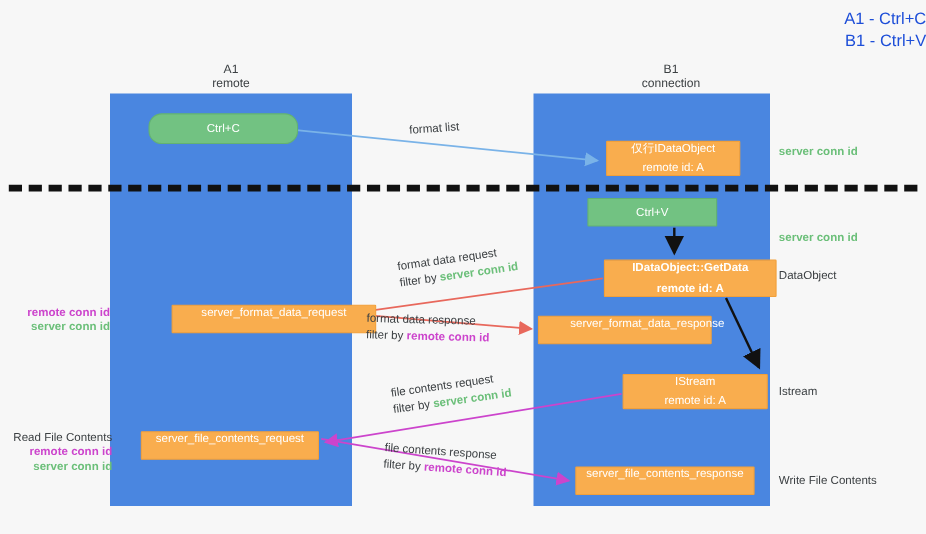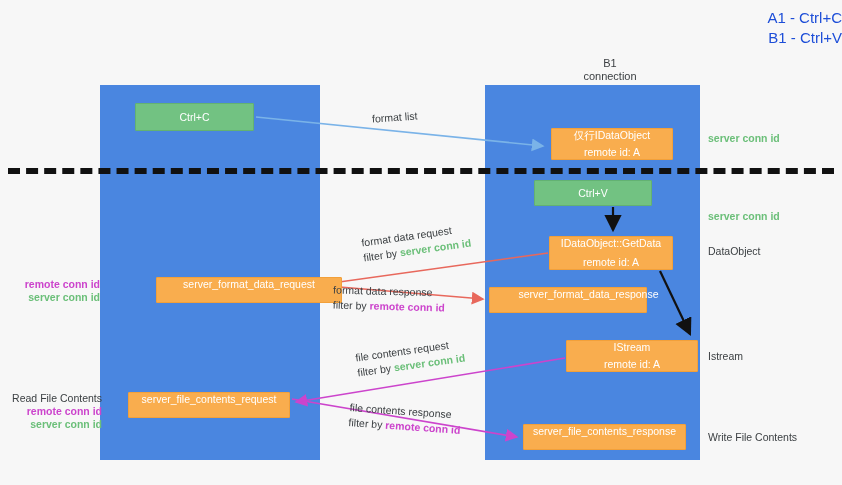--- a/index.html
+++ b/index.html
@@ -42,24 +42,24 @@
   .node{
     box-sizing:border-box;
     display:flex;flex-direction:column;align-items:center;justify-content:center;
     font-size:10.5px;line-height:13px;color:#ffffff;text-align:center;
     border-radius:1px;
   }
   .node .l2{display:block;}
   .green{background:#72c282;border:1px solid #63b272;}
   .orange{background:#f9ad4e;border:1px solid #f2a03a;justify-content:space-between;}
 
-  #n-ctrlc{left:135px;top:103px;width:119px;height:28px;}
+  #n-ctrlc{left:135px;top:103px;width:136px;height:28px;border-radius:12px;}
   #n-idataobject{left:551px;top:128px;width:122px;height:32px;}
   #n-ctrlv{left:534px;top:180px;width:118px;height:26px;}
-  #n-getdata{left:549px;top:236px;width:124px;height:34px;}
+  #n-getdata{left:549px;top:236px;width:157px;height:34px;font-weight:bold;}
   #n-fmtresp{left:489px;top:287px;width:158px;height:26px;padding-left:41px;}
   #n-istream{left:566px;top:340px;width:132px;height:32px;}
   #n-filereq{left:128px;top:392px;width:162px;height:26px;}
   #n-fmtreq{left:128px;top:277px;width:186px;height:26px;margin-left:28px;}
   #n-fileresp{left:523px;top:424px;width:163px;height:26px;}
 
   
   .side{font-size:10.5px;line-height:13px;}
   .green-t{color:#6bbf79;font-weight:bold;}
   .magenta-t{color:#cc44cc;font-weight:bold;}
@@ -88,20 +88,24 @@
 </head>
 <body>
 
 <div id="stage">
 
   <div class="abs" id="title">
     <div>A1 - Ctrl+C</div>
     <div>B1 - Ctrl+V</div>
   </div>
 
+  <div class="abs col-header" id="hdr-a1">
+    <div>A1</div>
+    <div>remote</div>
+  </div>
   <div class="abs col-header" id="hdr-b1">
     <div>B1</div>
     <div>connection</div>
   </div>
 
   <div class="abs lane" id="lane-a1"></div>
   <div class="abs lane" id="lane-b1"></div>
 
   <svg id="wires">
     <defs>

